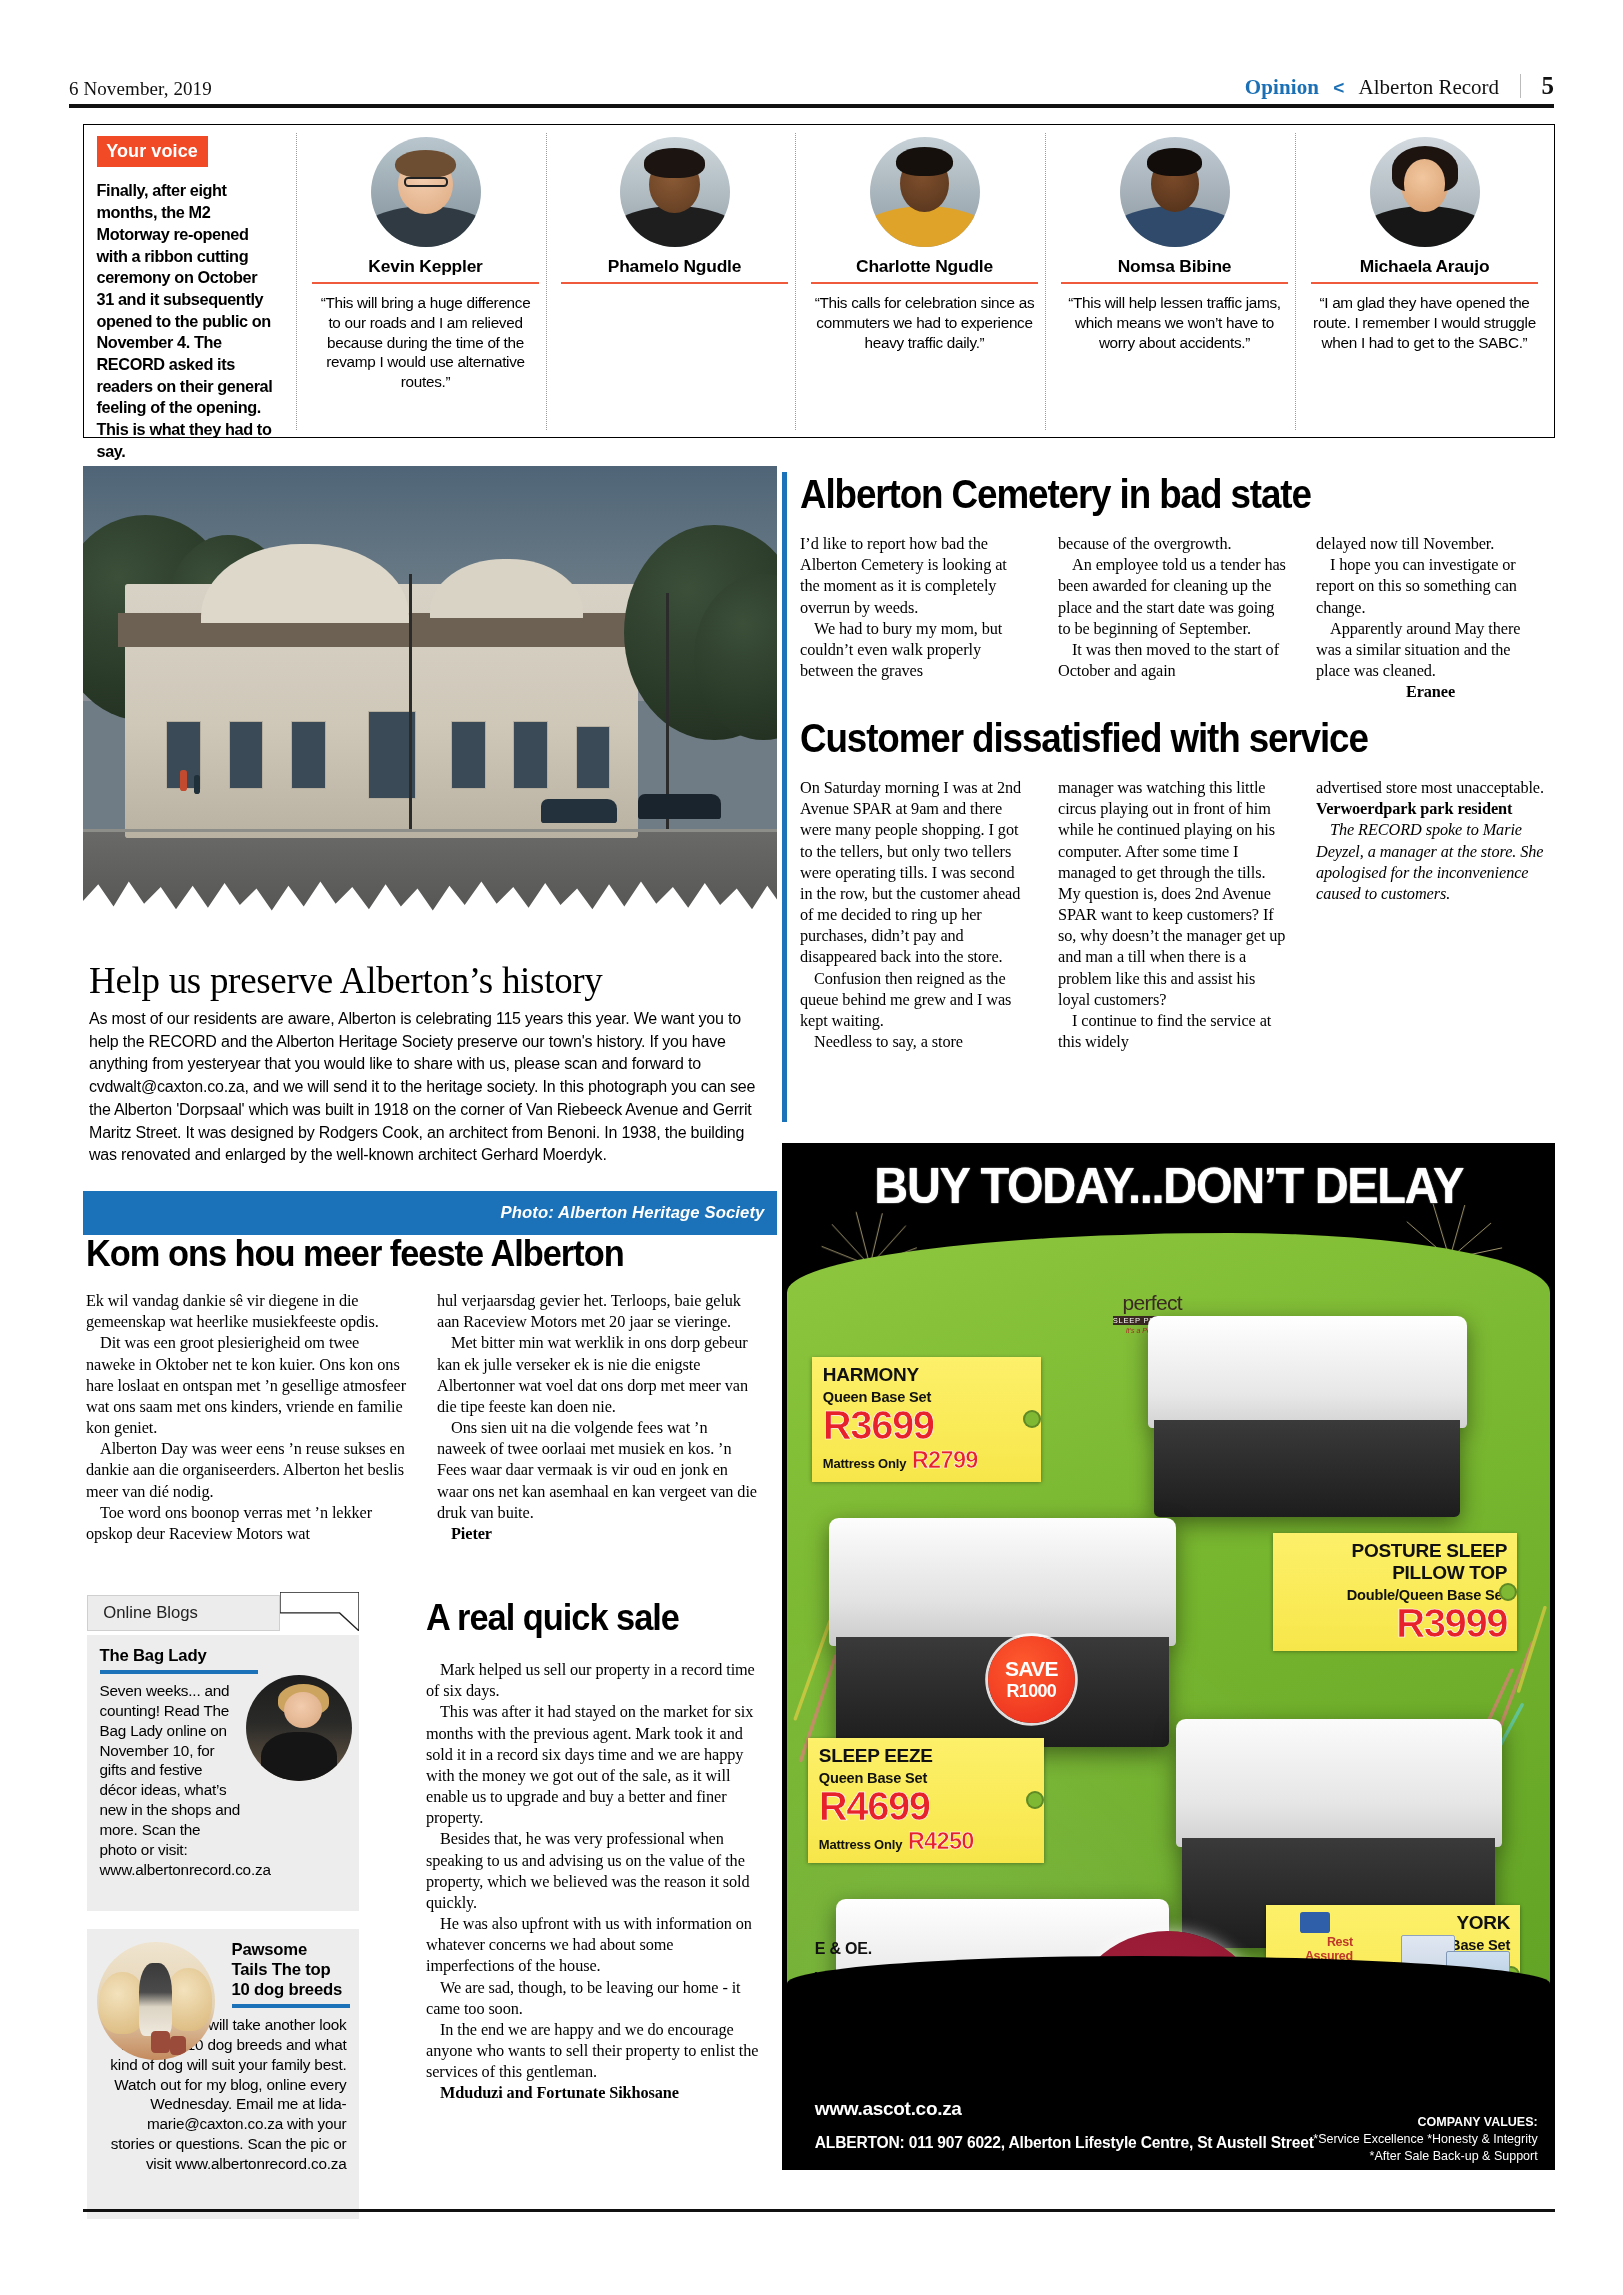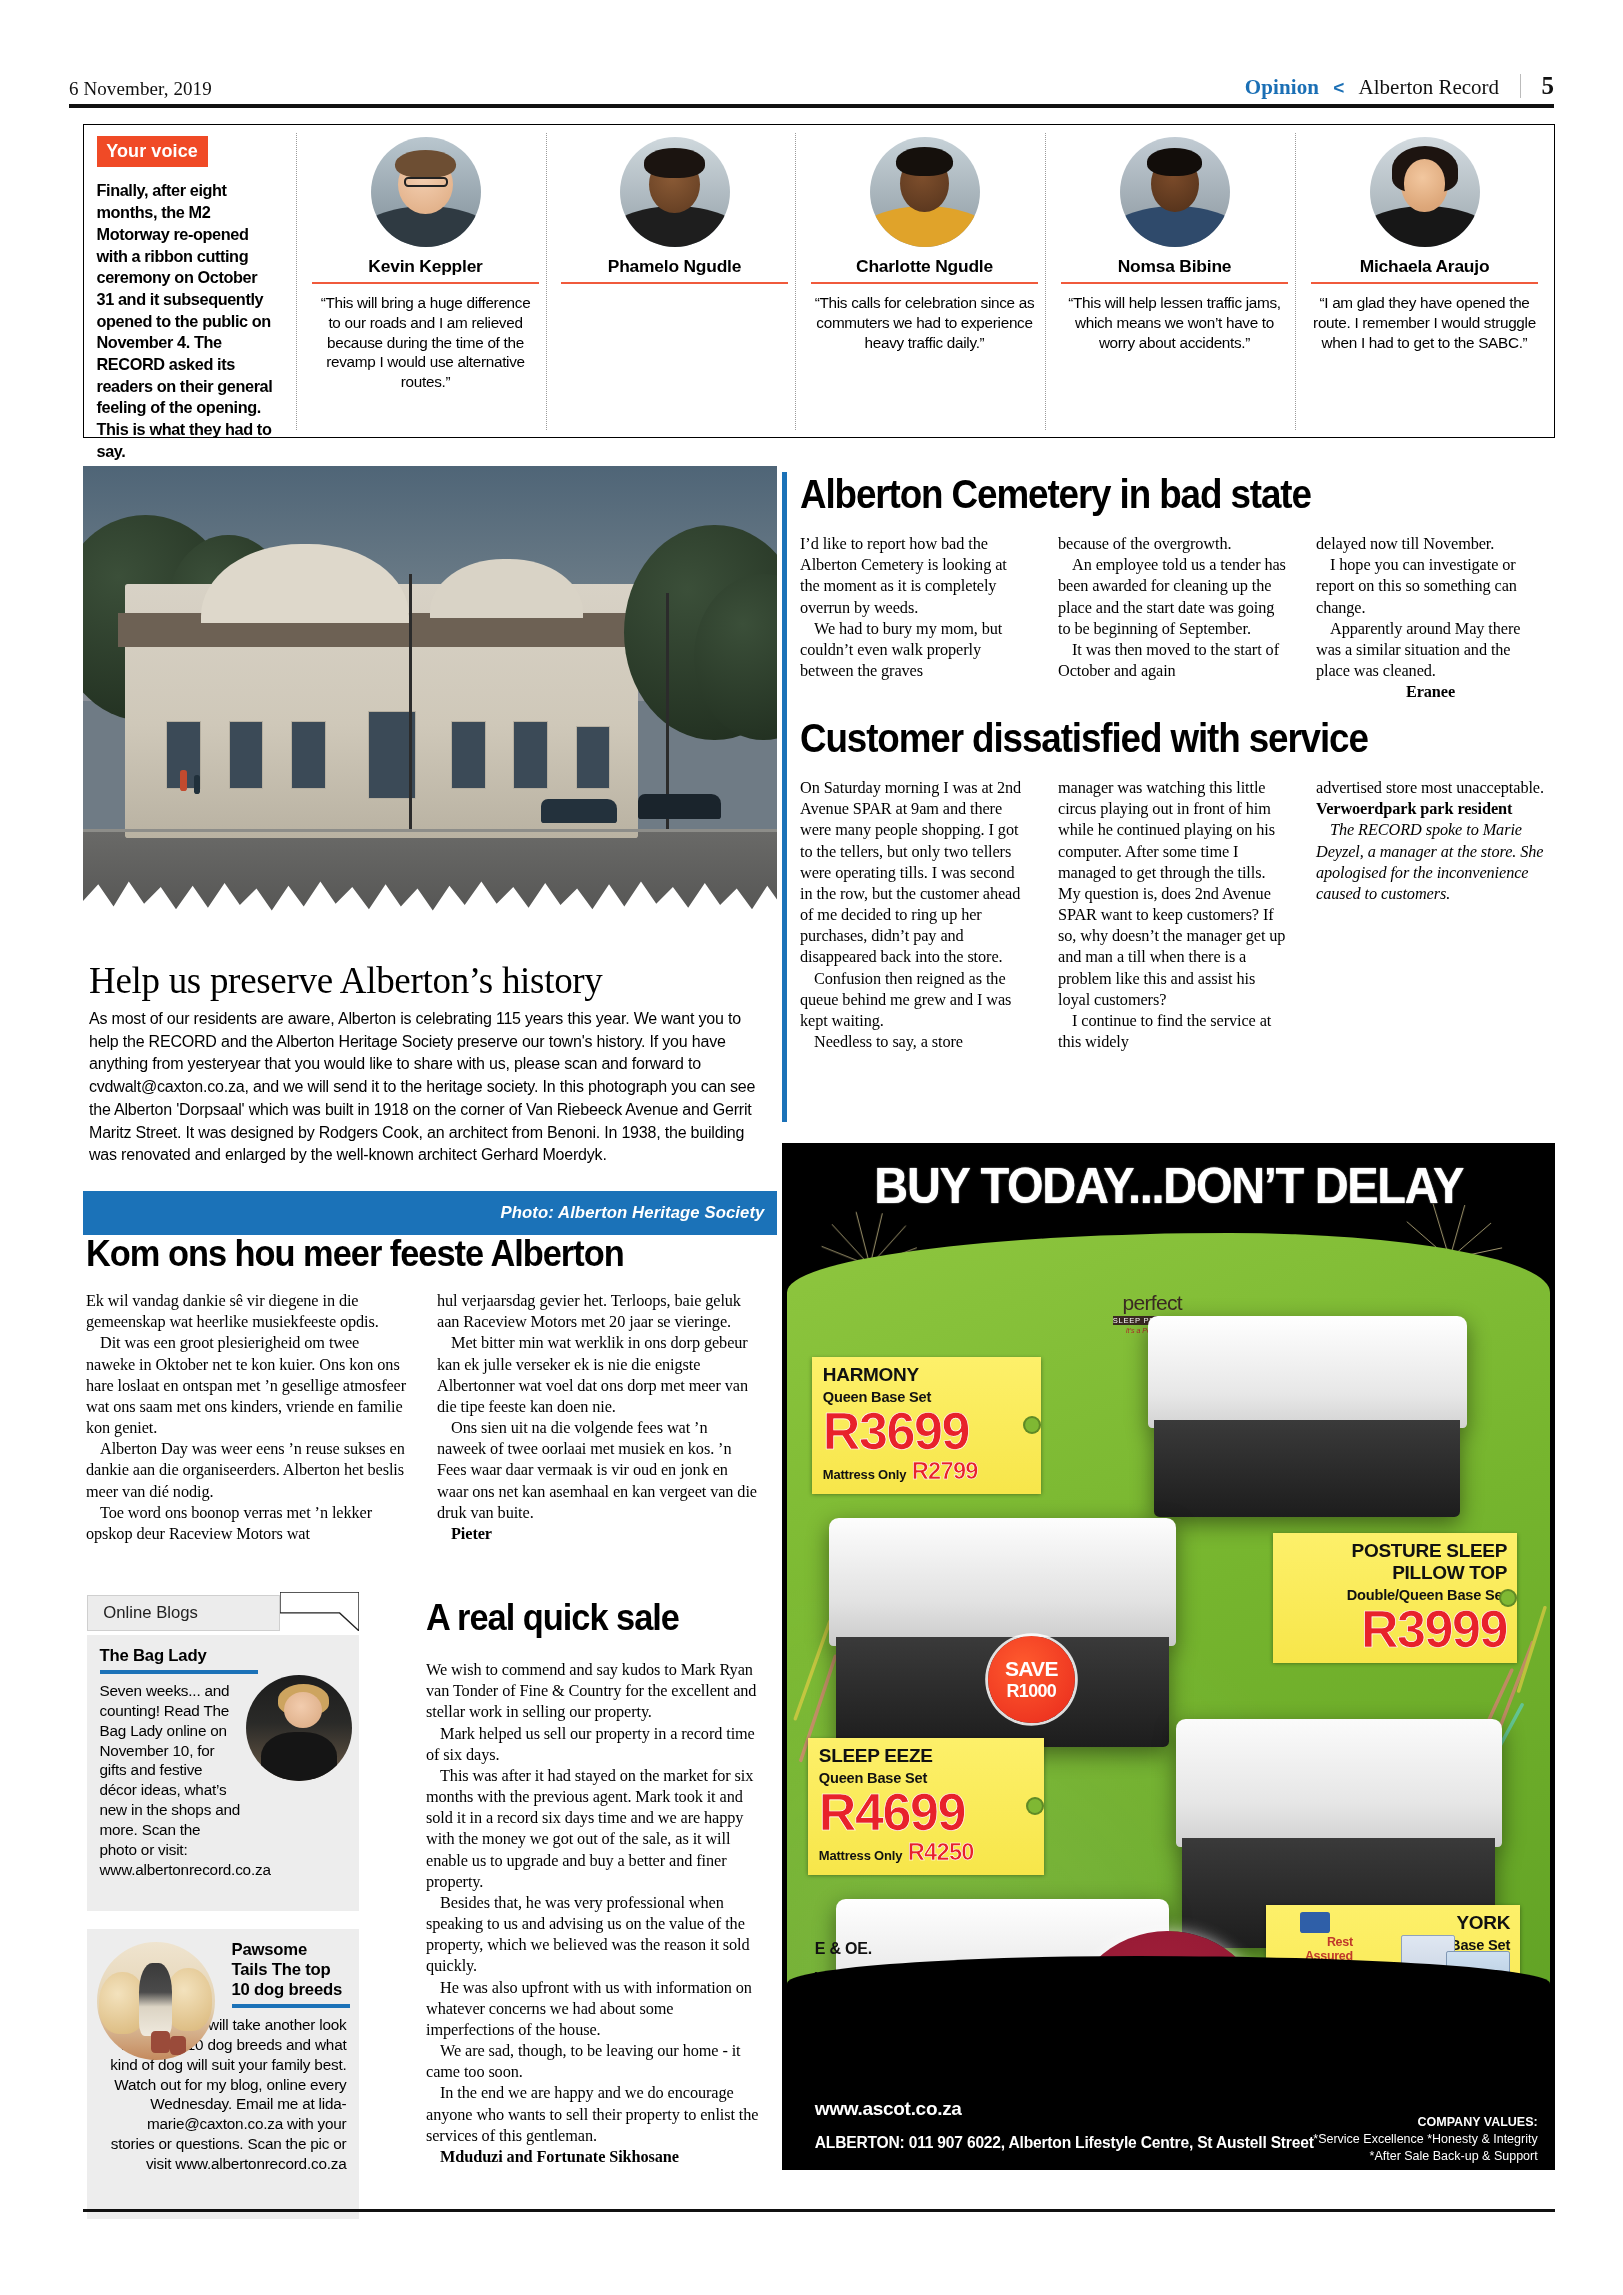--- a/index.html
+++ b/index.html
@@ -293,21 +293,21 @@
     box-shadow: 0 1.4px 4.2px rgba(0,0,0,.4);
   }
   .tag::after {
     content:""; position:absolute; right:-0.7px; top: 50%; transform: translateY(-50%);
     width: 18px; height: 18px; border-radius:50%; background:#7fb833;
     box-shadow: 0 0 0 2.1px rgba(0,0,0,.25) inset;
   }
   .tag-brand { font-weight:bold; font-size: 19px; letter-spacing:-0.3px; }
   .tag-sub { font-weight:bold; font-size: 14.6px; margin-top: 2.8px; letter-spacing:-0.2px; }
   .tag-price {
-    color:#e8222b; font-weight:bold; font-size: 52px; line-height:.98; margin-top: 1.4px;
+    color:#e8222b; font-weight:bold; font-size: 40px; line-height:.98; margin-top: 1.4px;
     letter-spacing:-1.4px; -webkit-text-stroke: 0.7px #fff;
   }
   .tag-mo { display:flex; align-items:baseline; gap:5.6px; margin-top:1.4px; }
   .tag-mo-l { font-weight:bold; font-size: 13px; letter-spacing:-0.2px; }
   .tag-mo-p { color:#e8222b; font-weight:bold; font-size: 23.6px; letter-spacing:-0.7px; -webkit-text-stroke: 0.6px #fff; }
 
   .bed { position:absolute; filter: drop-shadow(0 7px 11px rgba(0,0,0,.45)); }
   .bed .mat { position:absolute; left:0; top:0; width:100%; height:56%;
               background: linear-gradient(#ffffff, #e7e7e7 70%, #d2d2d2);
               border-radius: 9.7px 9.7px 4.2px 4.2px; }
@@ -591,21 +591,20 @@
       <div class="d-boot" style="left:62%;bottom:4%;width:14%;height:16%"></div>
     </div>
     <div class="blog2-head">Pawsome Tails The top 10 dog breeds</div>
     <div class="blog2-rule"></div>
     <div class="blog2-text">This week we will take another look at the top 10 dog breeds and what kind of dog will suit your family best. Watch out for my blog, online every Wednesday. Email me at lida-marie@caxton.co.za with your stories or questions. Scan the pic or visit www.albertonrecord.co.za</div>
   </div>
 </div>
 
 <div class="qs-head">A real quick sale</div>
 <div class="qs-body">
-  <p class="first">We wish to commend and say kudos to Mark Ryan van Tonder of Fine &amp; Country for the excellent and stellar work in selling our property.</p>
   <p>Mark helped us sell our property in a record time of six days.</p>
   <p>This was after it had stayed on the market for six months with the previous agent. Mark took it and sold it in a record six days time and we are happy with the money we got out of the sale, as it will enable us to upgrade and buy a better and finer property.</p>
   <p>Besides that, he was very professional when speaking to us and advising us on the value of the property, which we believed was the reason it sold quickly.</p>
   <p>He was also upfront with us with information on whatever concerns we had about some imperfections of the house.</p>
   <p>We are sad, though, to be leaving our home - it came too soon.</p>
   <p>In the end we are happy and we do encourage anyone who wants to sell their property to enlist the services of this gentleman.</p>
   <p class="sig" style="text-indent:14px;font-weight:bold">Mduduzi and Fortunate Sikhosane</p>
 </div>
 
 <div class="rc-bluebar"></div>

